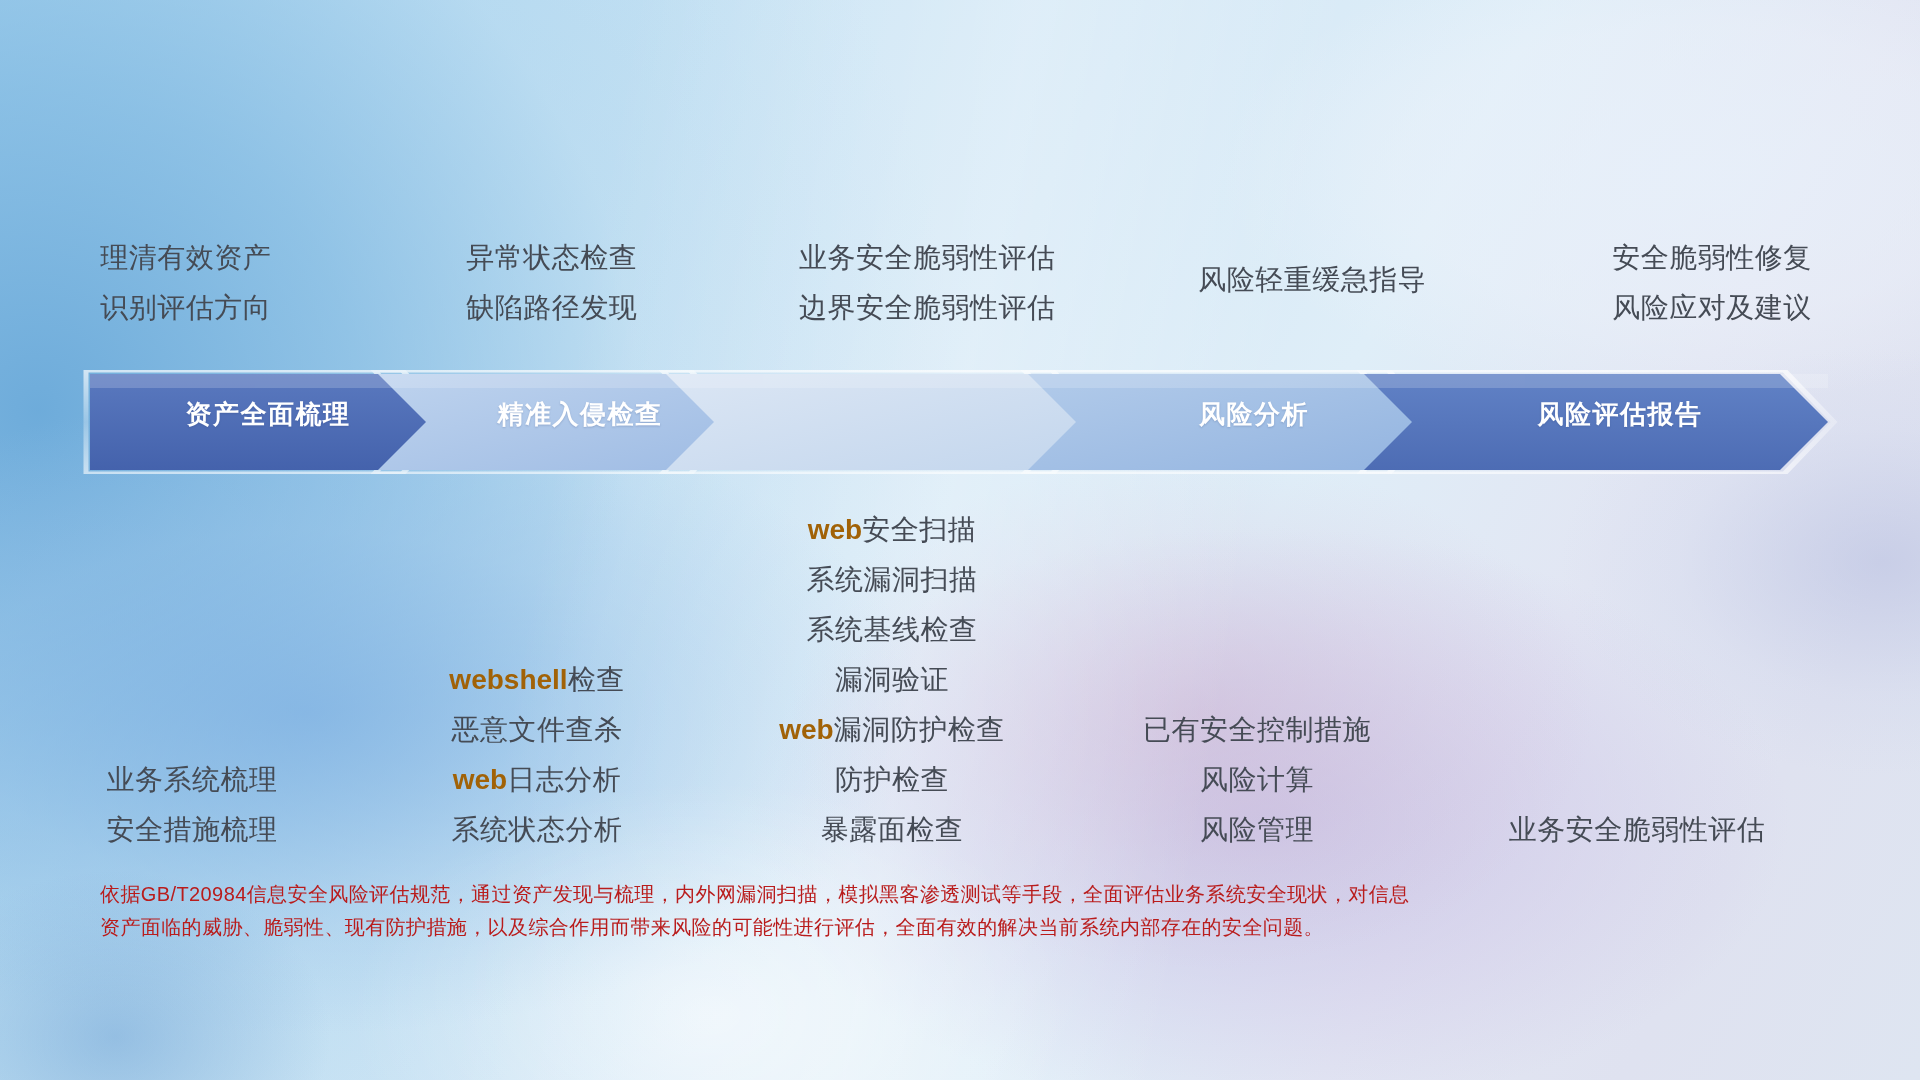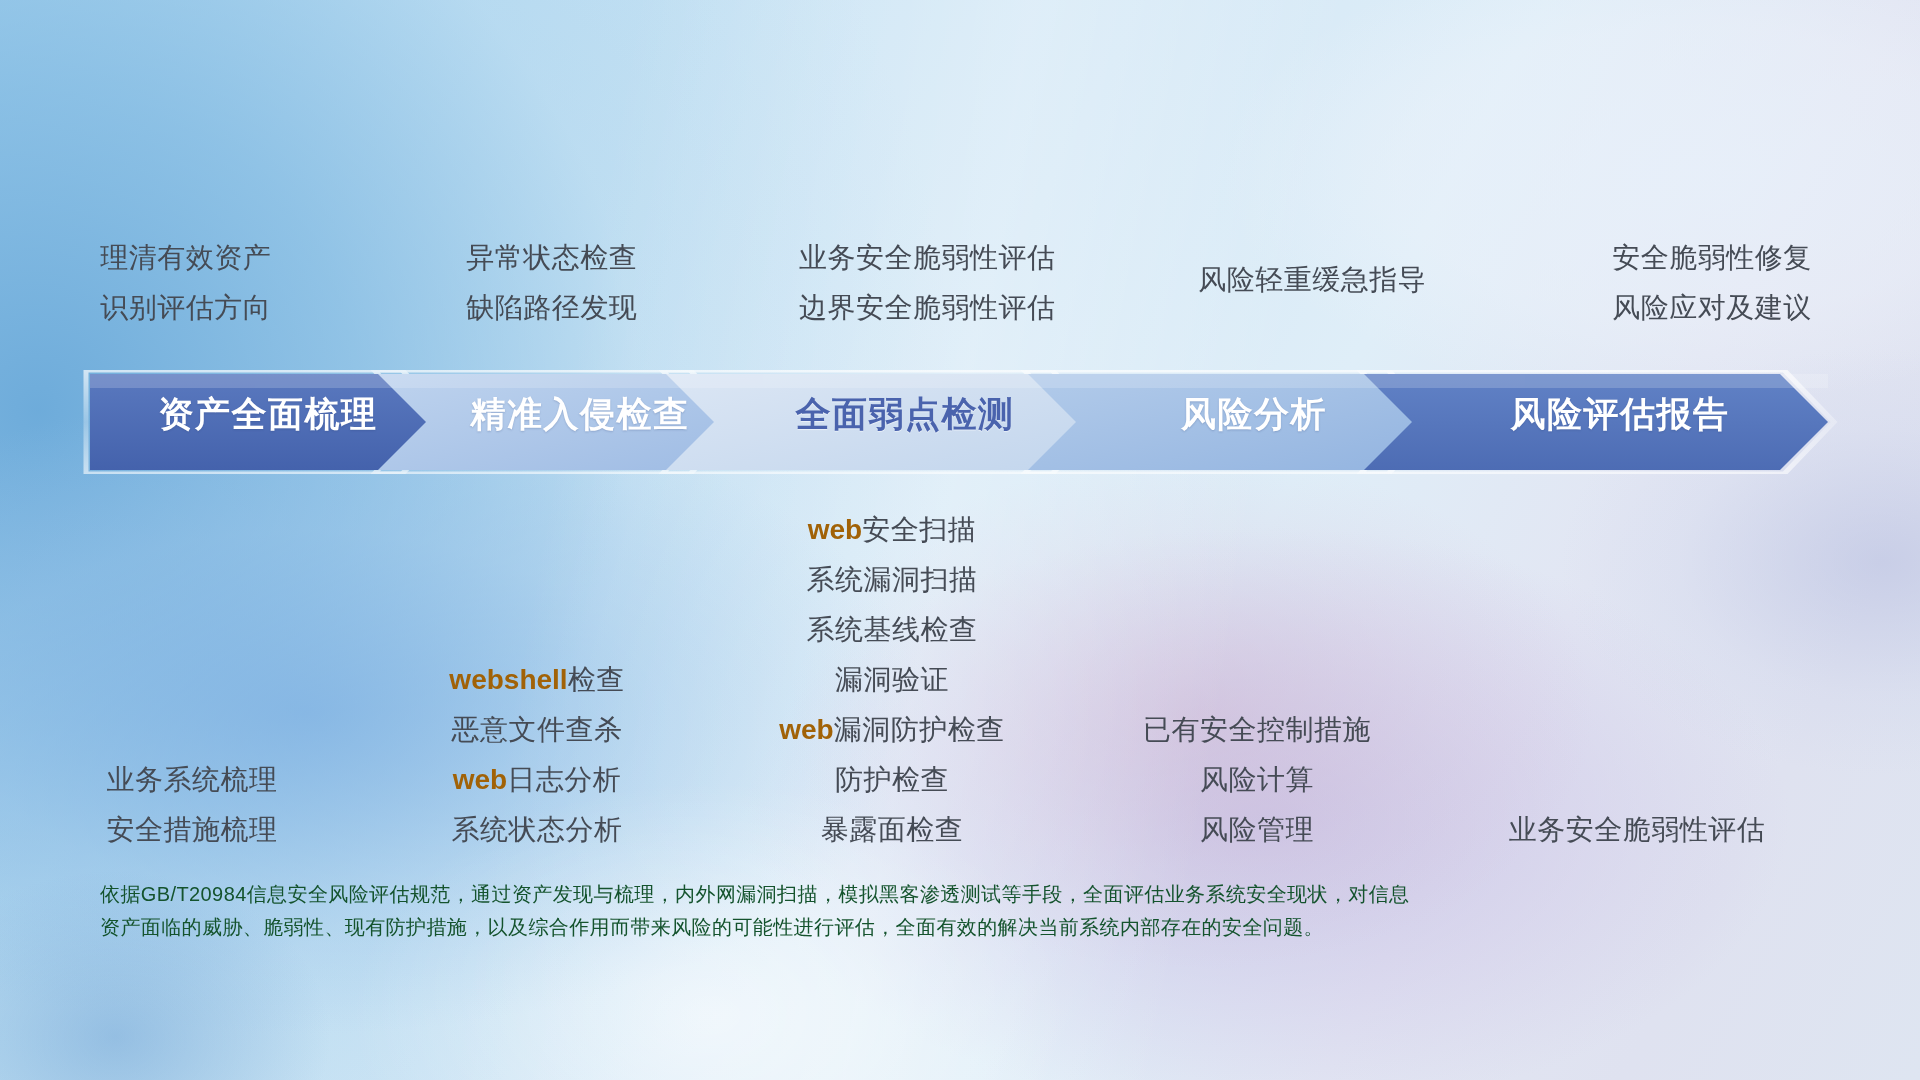--- a/index.html
+++ b/index.html
@@ -115,39 +115,39 @@
   }
   #chevrons svg { display: block; }
 
   .chev-label {
     position: absolute;
     top: 370px;
     height: 88px;
     display: flex;
     align-items: center;
     justify-content: center;
-    font-size: 35px;
+    font-size: 26px;
     font-weight: 700;
     letter-spacing: 1.5px;
     z-index: 5;
     white-space: nowrap;
     text-shadow: 0 1px 2px rgba(40,60,110,0.22);
     font-family: Liberation Serif, serif;
   }
   .chev-label.light { color: #ffffff; }
   .chev-label.dark  { color: #4a63ad; text-shadow: 0 1px 1px rgba(255,255,255,0.55); }
 
   
   #footer {
     position: absolute;
     left: 100px;
     top: 878px;
     width: 1530px;
     z-index: 3;
-    color: #14532d;
+    color: #b91c1c;
     font-size: 20px;
     line-height: 33px;
     letter-spacing: 0.4px;
   }
   #footer p { margin: 0; }
 </style>
 </head>
 <body>
 
 <div id="stage">
@@ -234,21 +234,20 @@
         <rect x="378" y="4" width="356" height="14" fill="#ffffff"></rect>
         <rect x="666" y="4" width="430" height="14" fill="#ffffff"></rect>
         <rect x="1028" y="4" width="404" height="14" fill="#ffffff"></rect>
         <rect x="1364" y="4" width="464" height="14" fill="#ffffff"></rect>
       </g>
     </svg>
   </div>
 
   <div class="chev-label light" style="left:90px;width:356px;">资产全面梳理</div>
   <div class="chev-label light" style="left:426px;width:308px;">精准入侵检查</div>
-  <div class="chev-label dark" style="left:714px;width:382px;">全面弱点检测</div>
   <div class="chev-label light" style="left:1076px;width:356px;">风险分析</div>
   <div class="chev-label light" style="left:1412px;width:416px;">风险评估报告</div>
 
   <div class="row row-bottom">
     <div class="col col-1">
       <div class="item">业务系统梳理</div>
       <div class="item">安全措施梳理</div>
     </div>
     <div class="col col-2">
       <div class="item">

